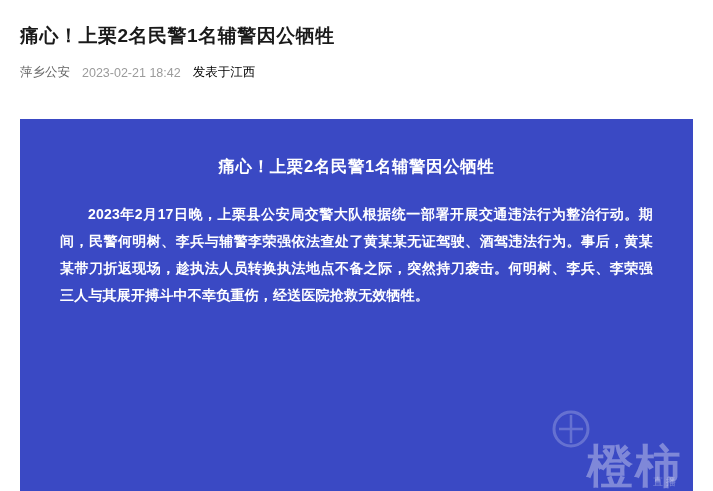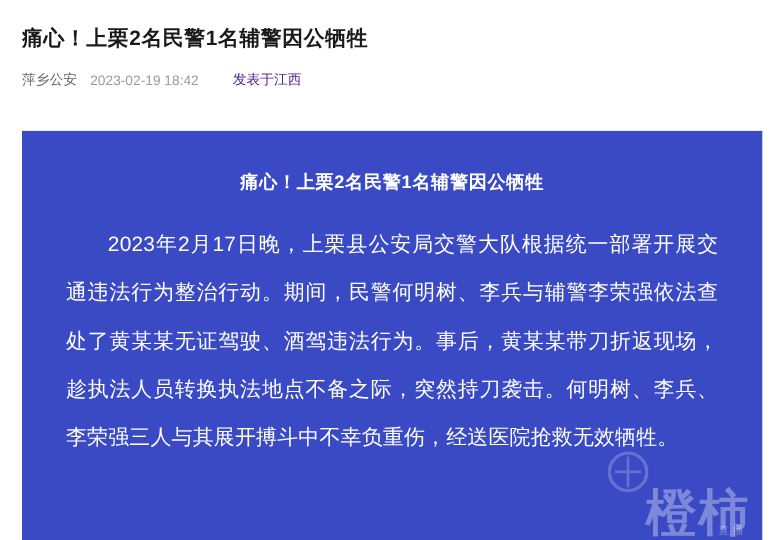--- a/index.html
+++ b/index.html
@@ -37,22 +37,21 @@
     color: #9b9b9b;
   }
   .meta-source {
     color: #666666;
     margin-right: 12px;
   }
   .meta-date {
     margin-right: 12px;
   }
   .meta-location {
-    color: #4c1d95;
-    margin-left: 19px;
+    color: #000000;
   }
   .card {
     position: absolute;
     left: 20px;
     top: 119px;
     width: 673px;
     height: 372px;
     background: #3b4cc0;
     background: linear-gradient(180deg, #3a49c4 0%, #3a49c4 100%);
     box-sizing: border-box;
@@ -65,26 +64,27 @@
     color: #ffffff;
     font-size: 16.5px;
     font-weight: bold;
     text-align: center;
     letter-spacing: 0.6px;
     line-height: 26px;
     margin-bottom: 22px;
   }
   .card-para {
     color: #ffffff;
-    font-size: 19px;
-    line-height: 44px;
+    font-size: 14px;
+    line-height: 27px;
     text-align: justify;
     text-indent: 2em;
     margin: 0 0 18px 0;
     letter-spacing: 0.2px;
+    font-weight: bold;
   }
   .watermark {
     position: absolute;
     right: 26px;
     bottom: 18px;
     width: 120px;
     height: 70px;
     opacity: 0.22;
     pointer-events: none;
   }
@@ -113,21 +113,21 @@
 </style>
 </head>
 <body>
 
 <div class="page">
 
   <div class="article-title">痛心！上栗2名民警1名辅警因公牺牲</div>
 
   <div class="meta-row">
     <span class="meta-source">萍乡公安</span>
-    <span class="meta-date">2023-02-19 18:42</span>
+    <span class="meta-date">2023-02-21 18:42</span>
     <span class="meta-location">发表于江西</span>
   </div>
 
   <div class="card">
     <div class="card-inner">
       <div class="card-title">痛心！上栗2名民警1名辅警因公牺牲</div>
       <p class="card-para">2023年2月17日晚，上栗县公安局交警大队根据统一部署开展交通违法行为整治行动。期间，民警何明树、李兵与辅警李荣强依法查处了黄某某无证驾驶、酒驾违法行为。事后，黄某某带刀折返现场，趁执法人员转换执法地点不备之际，突然持刀袭击。何明树、李兵、李荣强三人与其展开搏斗中不幸负重伤，经送医院抢救无效牺牲。</p>
     </div>
 
     <svg class="watermark" viewBox="0 0 120 70">

